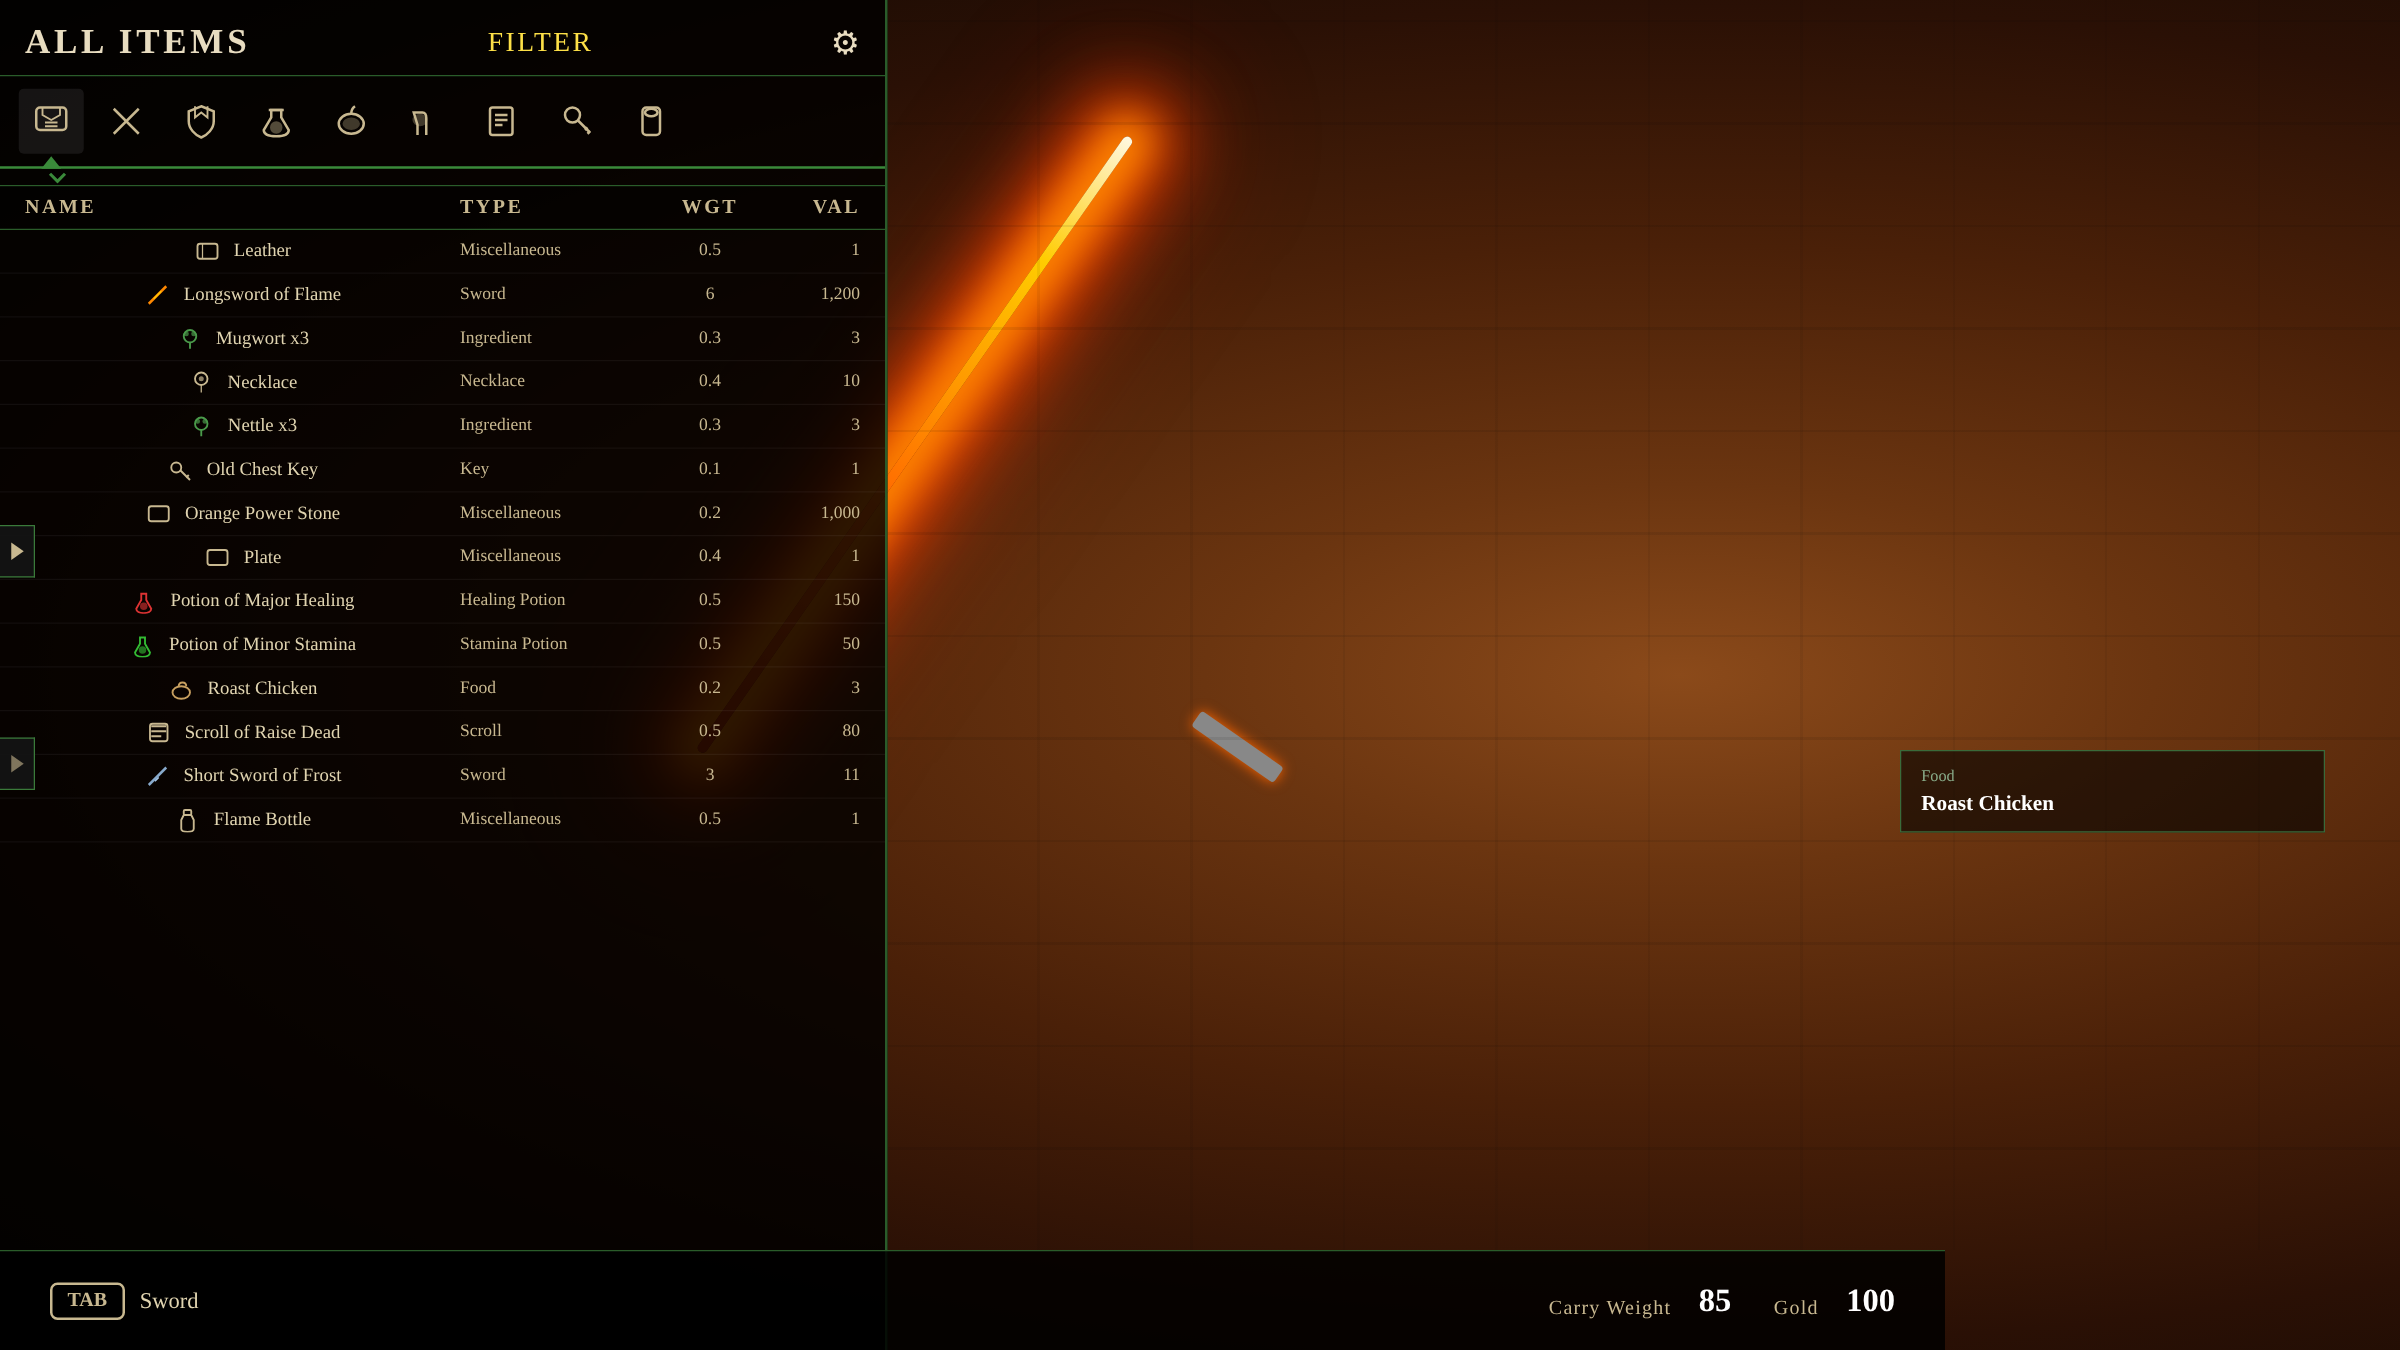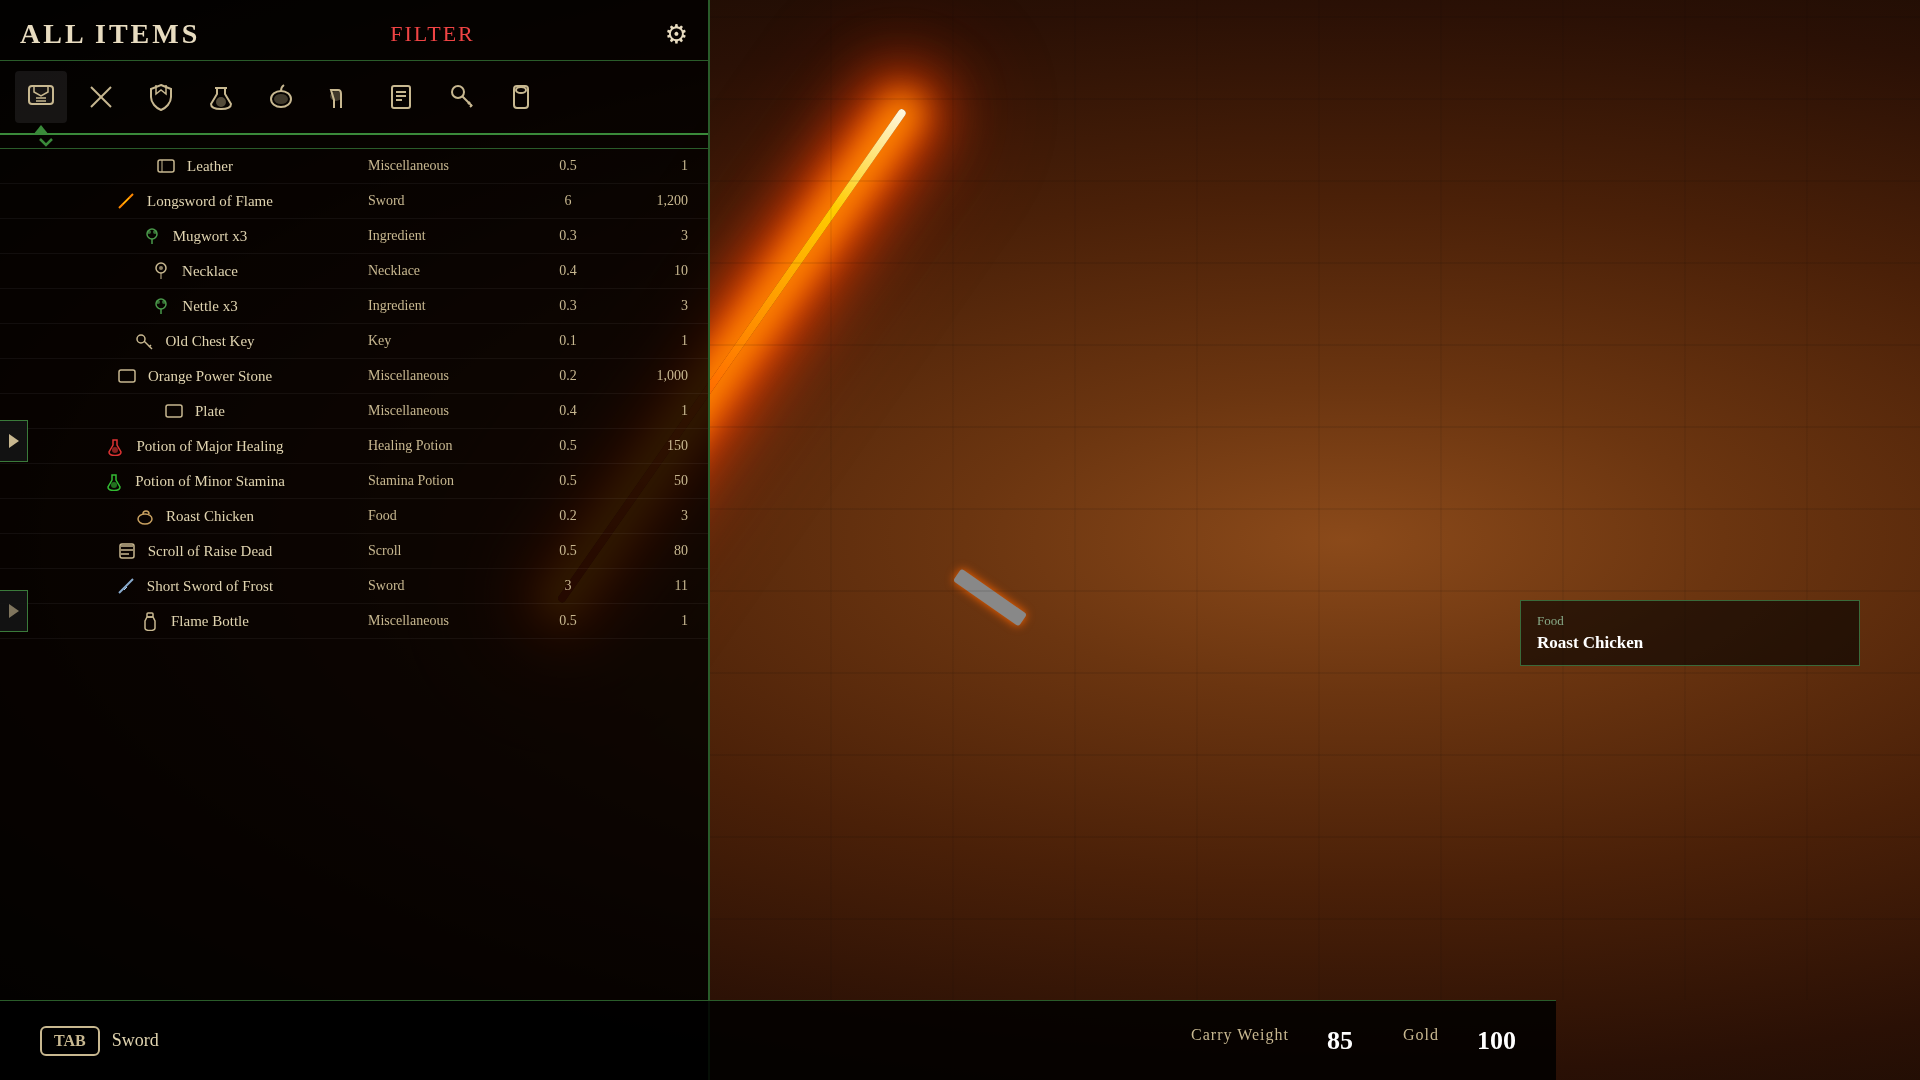--- a/index.html
+++ b/index.html
@@ -83,21 +83,21 @@
 
     .panel-title {
       color: #e8dcc0;
       font-size: 28px;
       font-weight: bold;
       letter-spacing: 3px;
       text-transform: uppercase;
     }
 
     .filter-label {
-      color: #ef4444;
+      color: #fde047;
       font-size: 22px;
       letter-spacing: 2px;
     }
 
     .gear-icon-btn {
       color: #e8dcc0;
       font-size: 26px;
       cursor: pointer;
       background: none;
       border: none;
@@ -260,22 +260,22 @@
       border: 2px solid #c8b890;
       border-radius: 6px;
       padding: 4px 12px;
       color: #c8b890;
       font-size: 16px;
       font-weight: bold;
     }
 
     .bottom-right {
       display: flex;
-      align-items: flex-start;
-      gap: 30px;
+      align-items: flex-end;
+      gap: 14px;
       color: #e0d4b0;
       font-size: 18px;
     }
 
     .stat-label {
       color: #c8b890;
       font-size: 16px;
       letter-spacing: 1px;
     }
 
@@ -411,20 +411,26 @@
   </div>
 
   <div style="display:flex; padding-left: 20px; height: 14px; border-bottom: 1px solid #2a5c2a;">
     <div style="width:52px; display:flex; justify-content:center; align-items:center;">
       <svg width="16" height="10" viewBox="0 0 16 10">
           <path d="M2 2 L8 8 L14 2" stroke="#3a8a3a" stroke-width="2.5" fill="none"></path>
         </svg>
     </div>
   </div>
 
+  <div class="col-headers">
+    <span class="col-header">NAME</span>
+    <span class="col-header">TYPE</span>
+    <span class="col-header center">WGT</span>
+    <span class="col-header right">VAL</span>
+  </div>
 
   <div class="items-list" id="items-list">
 
   <div class="item-row">
       <div class="item-name-cell">
         <span class="item-icon">
             <svg width="20" height="20" viewBox="0 0 20 20">
               <rect x="2" y="4" width="16" height="12" rx="2" fill="none" stroke="#c8b890" stroke-width="1.5"></rect>
               <line x1="6" y1="4" x2="6" y2="16" stroke="#c8b890" stroke-width="1"></line>
             </svg>

